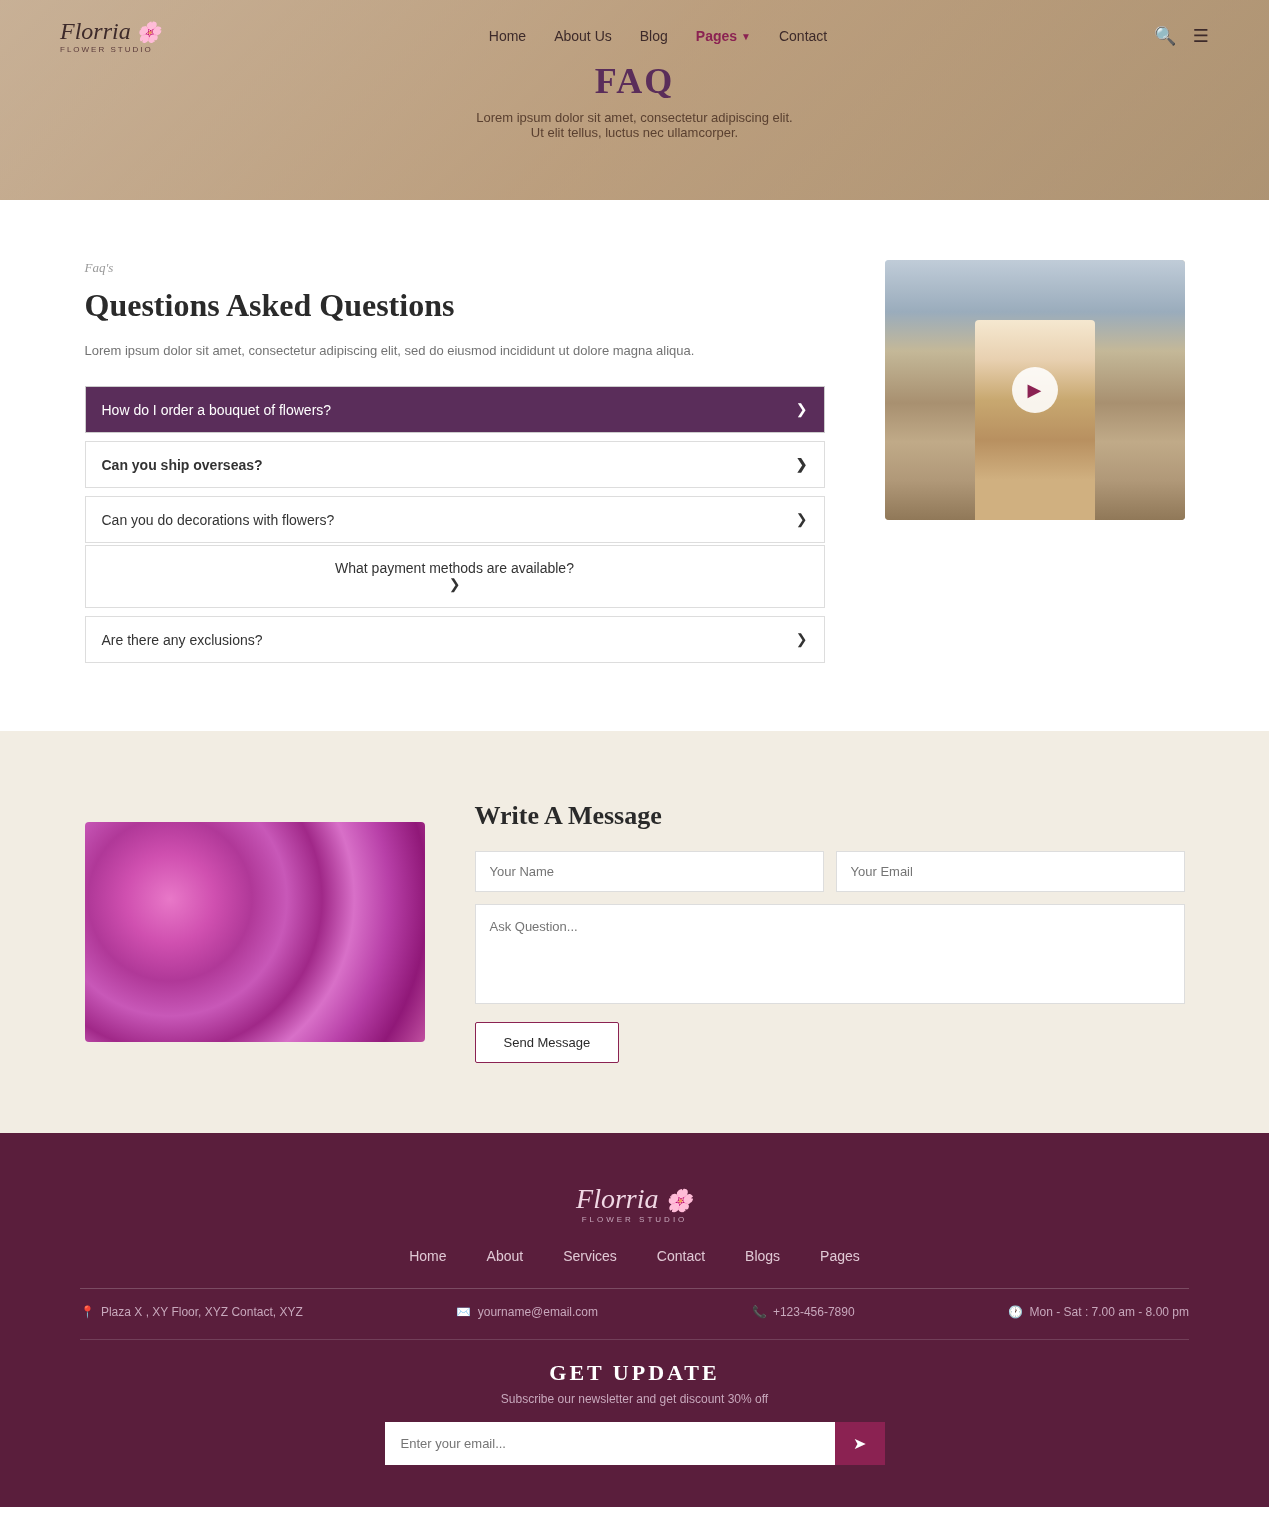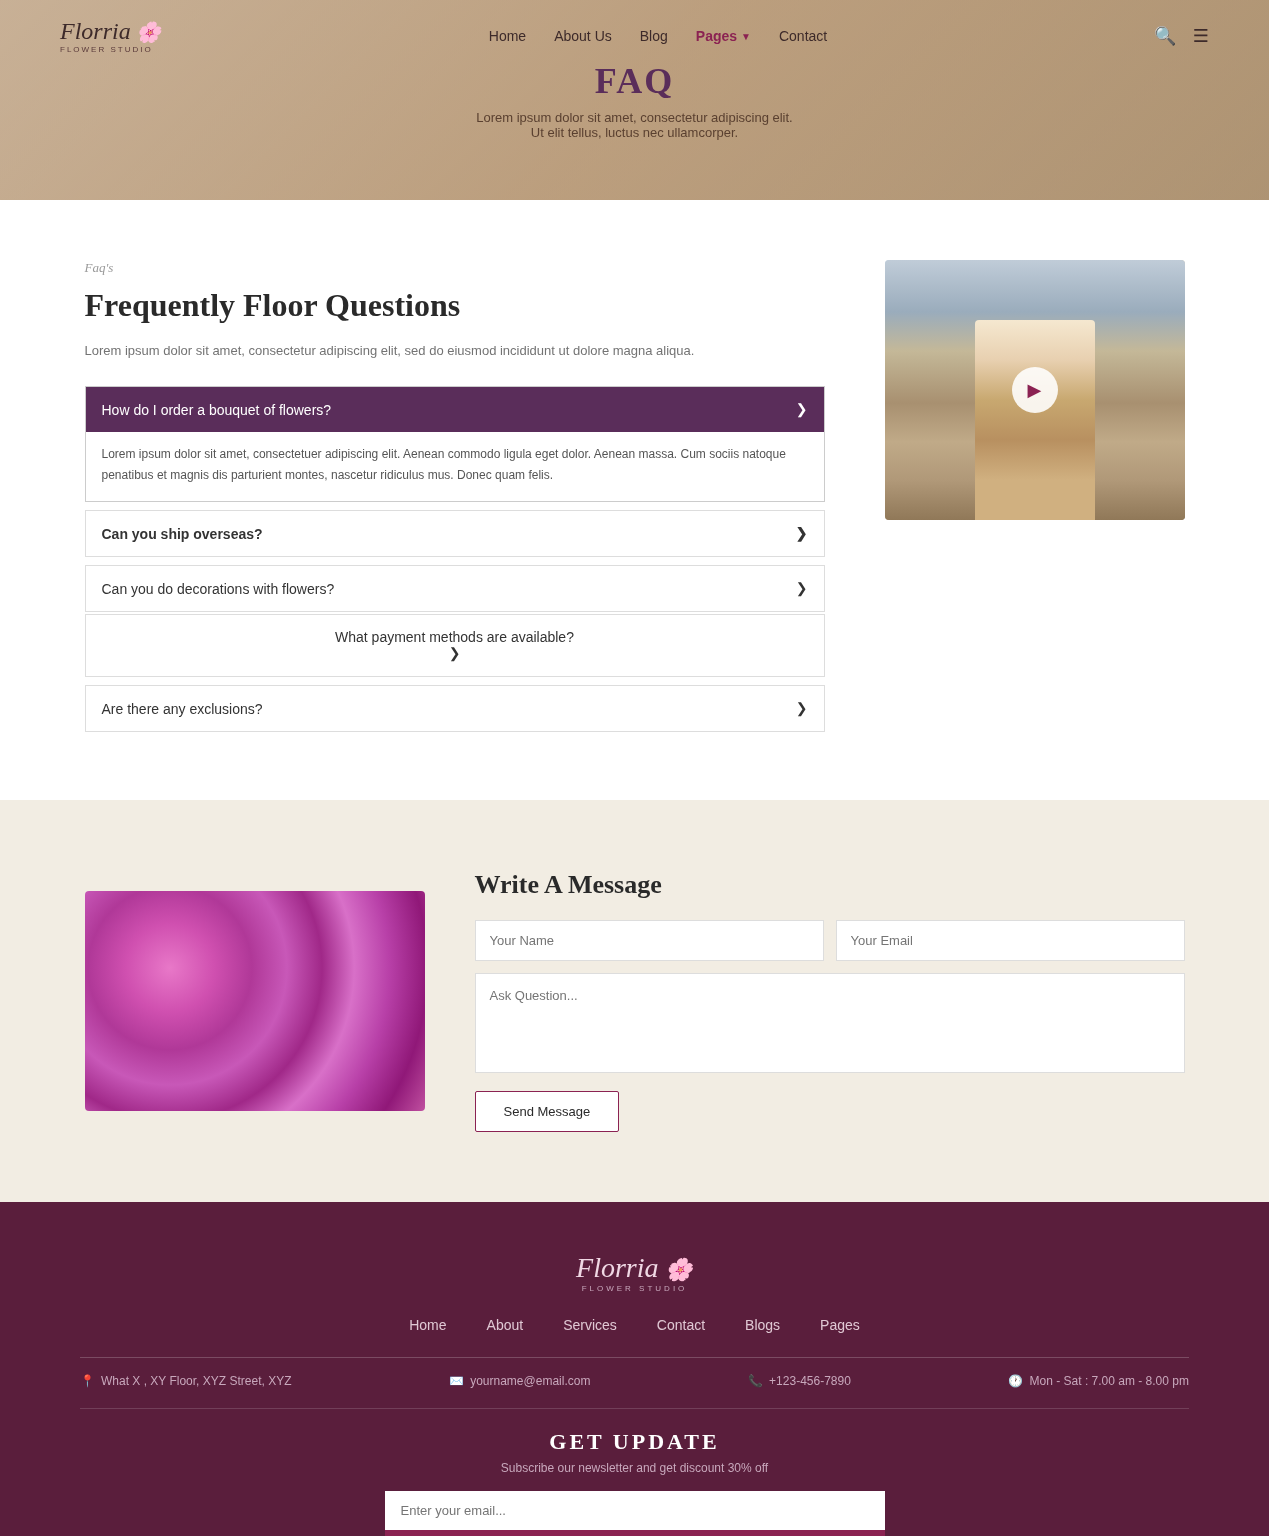--- a/index.html
+++ b/index.html
@@ -43,30 +43,27 @@
       <span>Lorem ipsum dolor sit amet, consectetur adipiscing elit.</span><br>
       <span>Ut elit tellus, luctus nec ullamcorper.</span>
     </p>
   </div>
 </div>
 
 <section style="padding:60px 80px; background:#fff;">
   <div style="display:flex; gap:60px; max-width:1100px; margin:0 auto;">
     <div style="flex:1;">
       <div style="font-size:13px; color:#999; font-style:italic; margin-bottom:10px;">Faq's</div>
-      <h2 style="font-size:32px; font-weight:bold; color:#2a2a2a; line-height:1.2; margin-bottom:16px;">Frequently Floor Questions</h2>
+      <h2 style="font-size:32px; font-weight:bold; color:#2a2a2a; line-height:1.2; margin-bottom:16px;">Questions Asked Questions</h2>
       <p style="font-size:13px; color:#737373; line-height:1.7; margin-bottom:24px; font-family:Arial,sans-serif;">Lorem ipsum dolor sit amet, consectetur adipiscing elit, sed do eiusmod incididunt ut dolore magna aliqua.</p>
 
       <div style="border:1px solid #ccc; margin-bottom:8px; background:#5a2d5a;">
         <div style="display:flex; justify-content:space-between; align-items:center; padding:14px 16px; cursor:pointer;gap:14px;">
           <span style="font-size:14px; color:#fff; font-family:Arial,sans-serif;">How do I order a bouquet of flowers?</span>
           <span style="color:#fff; font-size:14px;">❯</span>
-        </div>
-        <div style="padding:12px 16px 16px; background:#fff;">
-          <p style="font-size:12px; color:#555; line-height:1.7; font-family:Arial,sans-serif;">Lorem ipsum dolor sit amet, consectetuer adipiscing elit. Aenean commodo ligula eget dolor. Aenean massa. Cum sociis natoque penatibus et magnis dis parturient montes, nascetur ridiculus mus. Donec quam felis.</p>
         </div>
       </div>
 
       <div style="border:1px solid #ddd; margin-bottom:8px;">
         <div style="display:flex; justify-content:space-between; align-items:flex-end; padding:14px 16px; cursor:pointer;font-weight:bold;">
           <span style="font-size:14px; color:#333; font-family:Arial,sans-serif;">Can you ship overseas?</span>
           <span style="color:#333; font-size:14px;">❯</span>
         </div>
       </div>
 
@@ -140,40 +137,40 @@
     <a href="#" style="color:#e0c8d4; text-decoration:none; font-size:14px; font-family:Arial,sans-serif;">Contact</a>
     <a href="#" style="color:#e0c8d4; text-decoration:none; font-size:14px; font-family:Arial,sans-serif;">Blogs</a>
     <a href="#" style="color:#e0c8d4; text-decoration:none; font-size:14px; font-family:Arial,sans-serif;">Pages</a>
   </div>
 
   <hr style="border:none; border-top:1px solid rgba(255,255,255,0.2); margin:16px 0;">
 
   <div style="display:flex; justify-content:space-between; align-items:center; font-size:12px; color:#c8a8bc; font-family:Arial,sans-serif; margin-bottom:16px; flex-wrap:wrap; gap:12px;">
     <div style="display:flex; align-items:center; gap:6px;">
       <span>📍</span>
-      <span>What X , XY Floor, XYZ Street, XYZ</span>
+      <span>Plaza X , XY Floor, XYZ Contact, XYZ</span>
     </div>
     <div style="display:flex; align-items:center; gap:6px;">
       <span>✉️</span>
       <span>yourname@email.com</span>
     </div>
     <div style="display:flex; align-items:center; gap:6px;">
       <span>📞</span>
       <span>+123-456-7890</span>
     </div>
     <div style="display:flex; align-items:center; gap:6px;">
       <span>🕐</span>
       <span>Mon - Sat : 7.00 am - 8.00 pm</span>
     </div>
   </div>
 
   <hr style="border:none; border-top:1px solid rgba(255,255,255,0.15); margin:20px 0;">
 
   <div>
     <h2 style="font-size:22px; font-weight:bold; color:#fff; letter-spacing:3px; margin-bottom:6px;">GET UPDATE</h2>
     <p style="font-size:12px; color:#c8a8bc; margin-bottom:16px; font-family:Arial,sans-serif;">Subscribe our newsletter and get discount 30% off</p>
-    <div style="display:flex; max-width:500px; margin:12px auto;flex-direction:column;">
+    <div style="display:flex; max-width:500px; margin:12px auto;">
       <input type="email" style="flex: 1 1 0%; padding: 12px 16px; border: none; font-size: 13px; font-family: Arial, sans-serif; outline: none; background: rgb(255, 255, 255); color: rgb(153, 153, 153);" placeholder="Enter your email...">
       <button style="padding:12px 18px; background:#8b2252; border:none; cursor:pointer; color:#fff; font-size:16px;">➤</button>
     </div>
   </div>
 
 </footer>
 
 </body></html>

